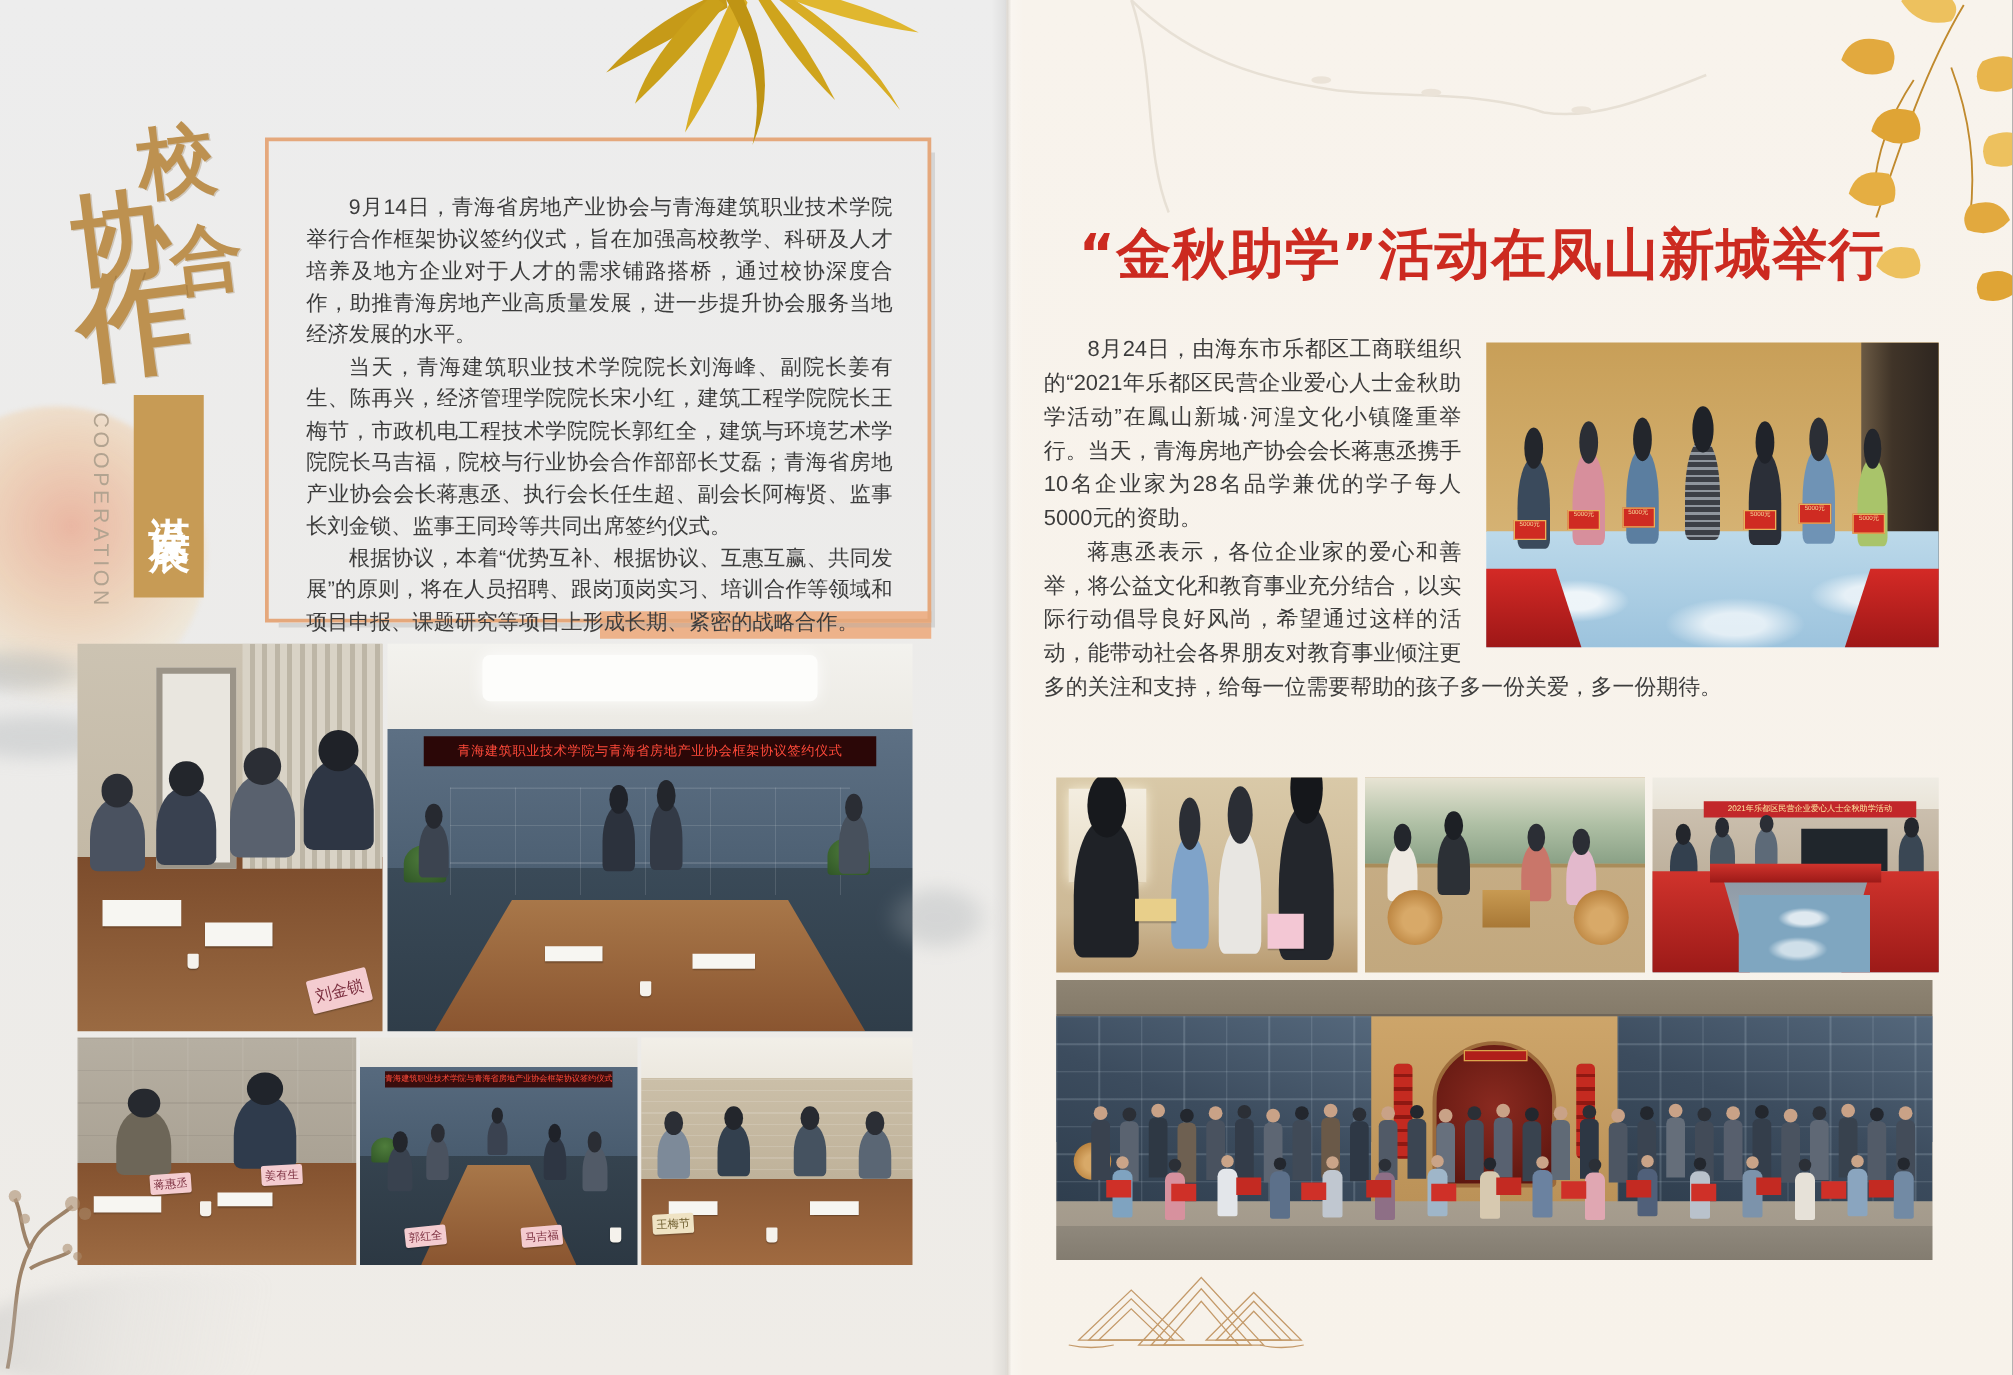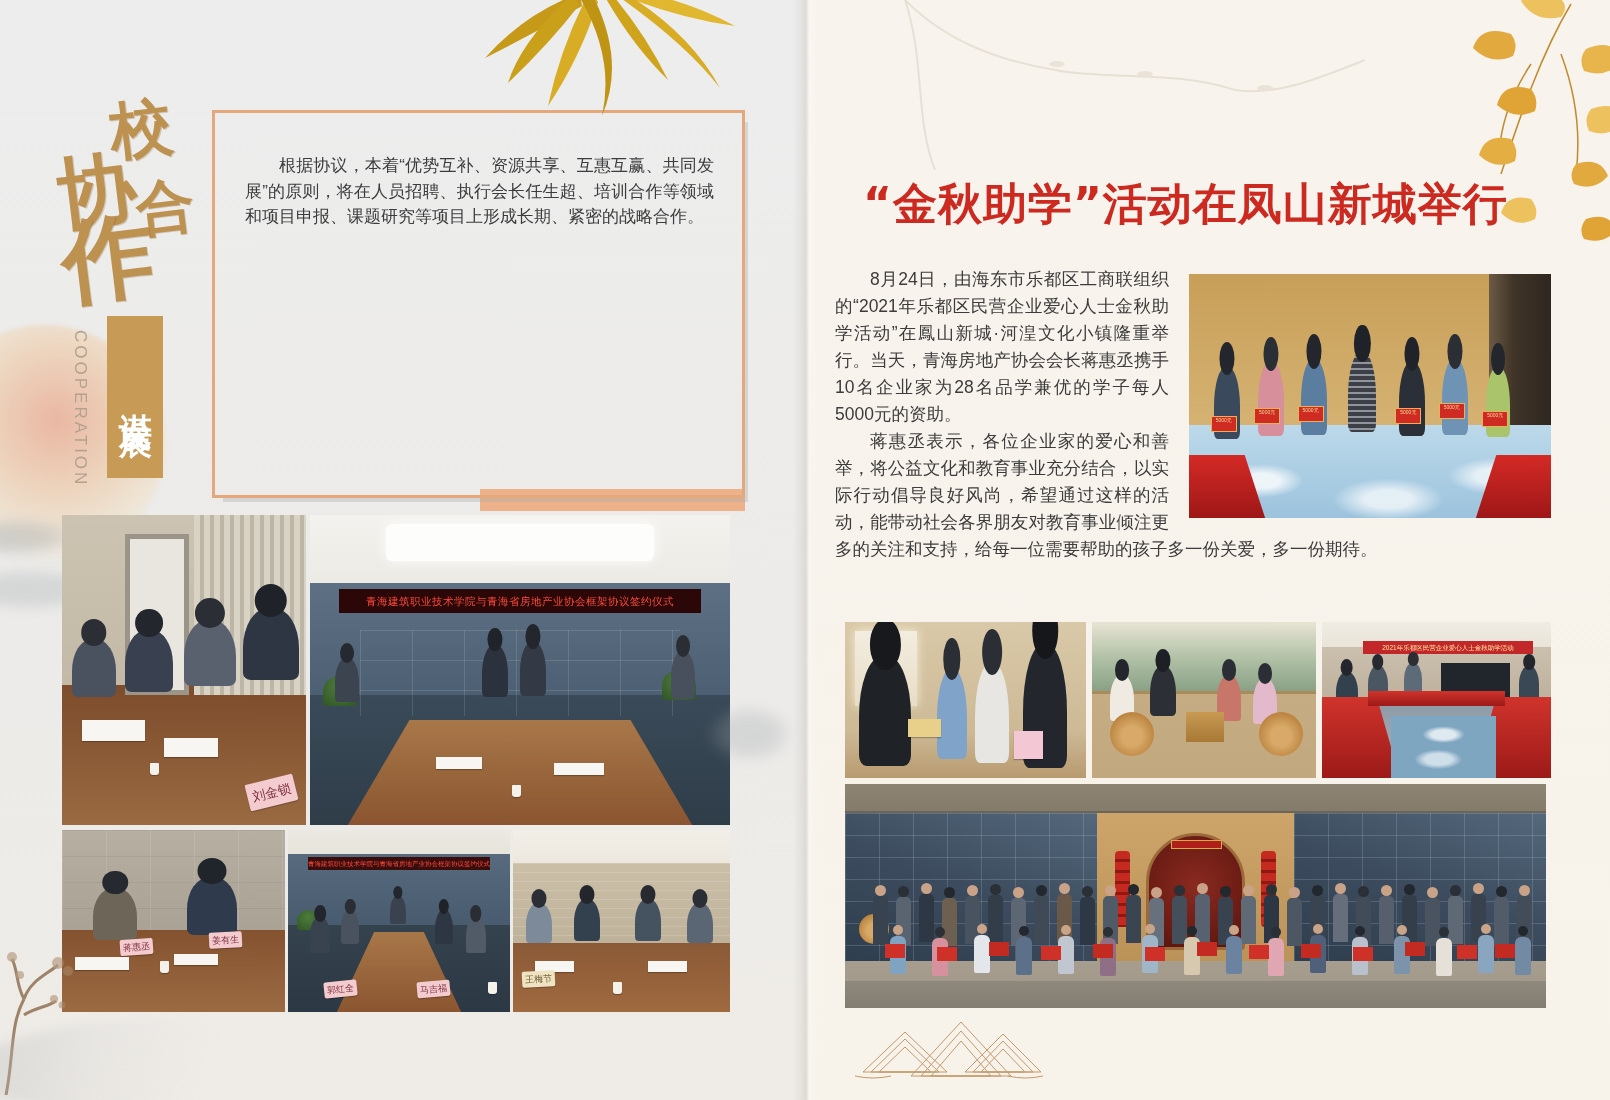--- a/index.html
+++ b/index.html
@@ -192,21 +192,23 @@
         <path d="M160 2 Q 130 60 118 118 Q 150 70 168 14 Z" fill="#d8ad25"></path>
         <path d="M170 0 Q 200 55 238 92 Q 215 45 180 4 Z" fill="#cfa41c"></path>
         <path d="M178 2 Q 245 30 305 38 Q 250 8 185 0 Z" fill="#e0b72f"></path>
         <path d="M150 10 Q 185 70 172 128 Q 195 75 165 12 Z" fill="#bf9414"></path>
         <path d="M185 6 Q 255 55 290 100 Q 260 45 195 5 Z" fill="#d8ad25"></path>
         <path d="M140 8 Q 90 55 78 95 Q 120 55 150 16 Z" fill="#caa01a"></path>
       </g>
     </svg>
 
     <div class="textbox">
-      <p>根据协议，本着“优势互补、资源共享、互惠互赢、共同发展”的原则，将在人员招聘、执行会长任生超、培训合作等领域和项目申报、课题研究等项目上形成长期、紧密的战略合作。</p>
+      <p>9月14日，青海省房地产业协会与青海建筑职业技术学院举行合作框架协议签约仪式，旨在加强高校教学、科研及人才培养及地方企业对于人才的需求铺路搭桥，通过校协深度合作，助推青海房地产业高质量发展，进一步提升协会服务当地经济发展的水平。</p>
+      <p>当天，青海建筑职业技术学院院长刘海峰、副院长姜有生、陈再兴，经济管理学院院长宋小红，建筑工程学院院长王梅节，市政机电工程技术学院院长郭红全，建筑与环境艺术学院院长马吉福，院校与行业协会合作部部长艾磊；青海省房地产业协会会长蒋惠丞、执行会长任生超、副会长阿梅贤、监事长刘金锁、监事王同玲等共同出席签约仪式。</p>
+      <p>根据协议，本着“优势互补、根据协议、互惠互赢、共同发展”的原则，将在人员招聘、跟岗顶岗实习、培训合作等领域和项目申报、课题研究等项目上形成长期、紧密的战略合作。</p>
     </div>
     <div class="decor-bar"></div>
 
     <div class="photo pA">
       <div class="blinds"></div>
       <div class="door"></div>
       <div class="fig" style="--b:#4a5260;--h:#2b2e35;left:4%;top:40%;width:44px;height:58px;"></div>
       <div class="fig" style="--b:#394150;--h:#23262c;left:26%;top:37%;width:48px;height:62px;"></div>
       <div class="fig" style="--b:#59616e;--h:#2b2e35;left:50%;top:34%;width:52px;height:66px;"></div>
       <div class="fig" style="--b:#2e3644;--h:#1f2228;left:74%;top:30%;width:56px;height:72px;"></div>

